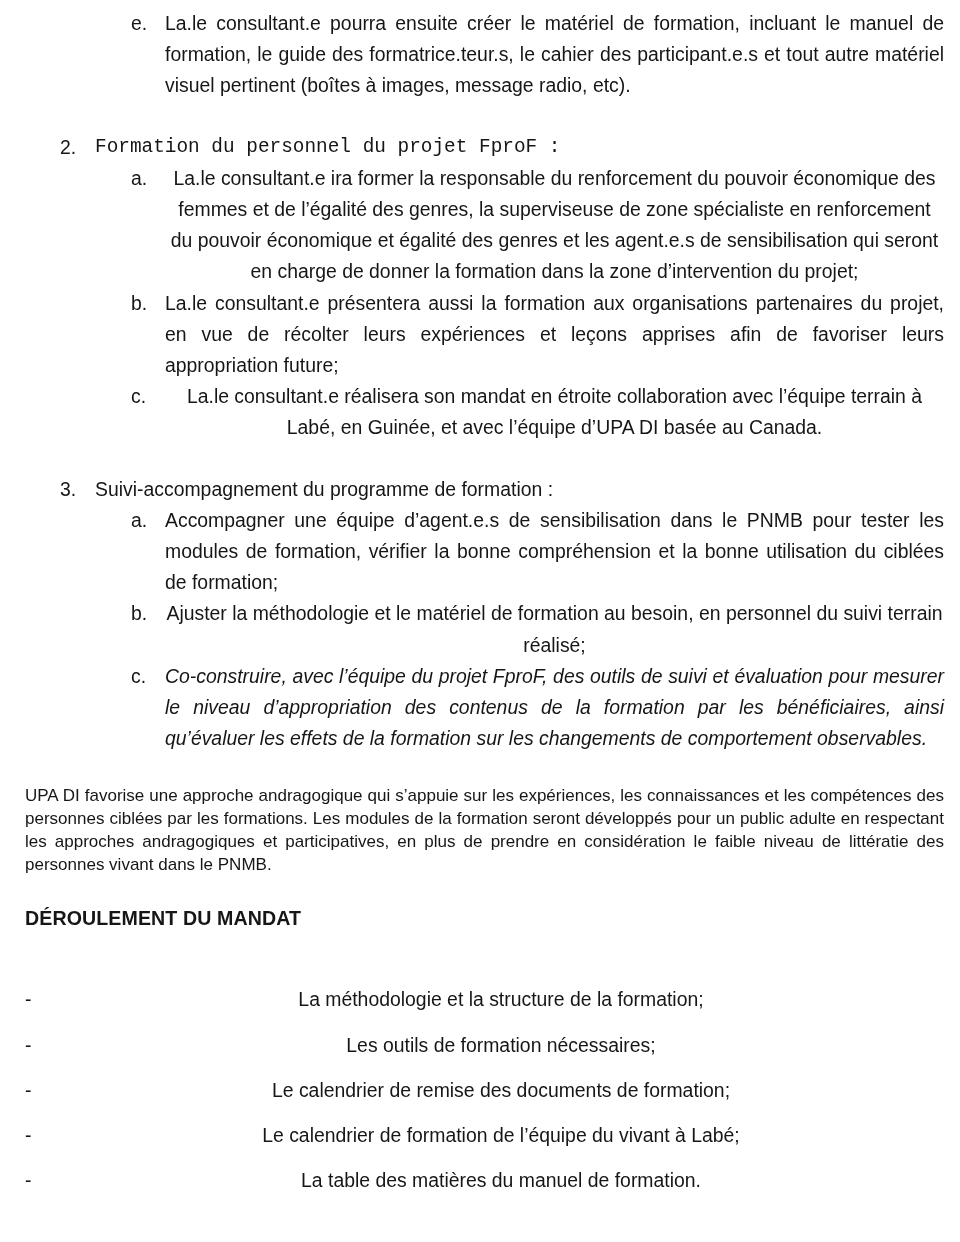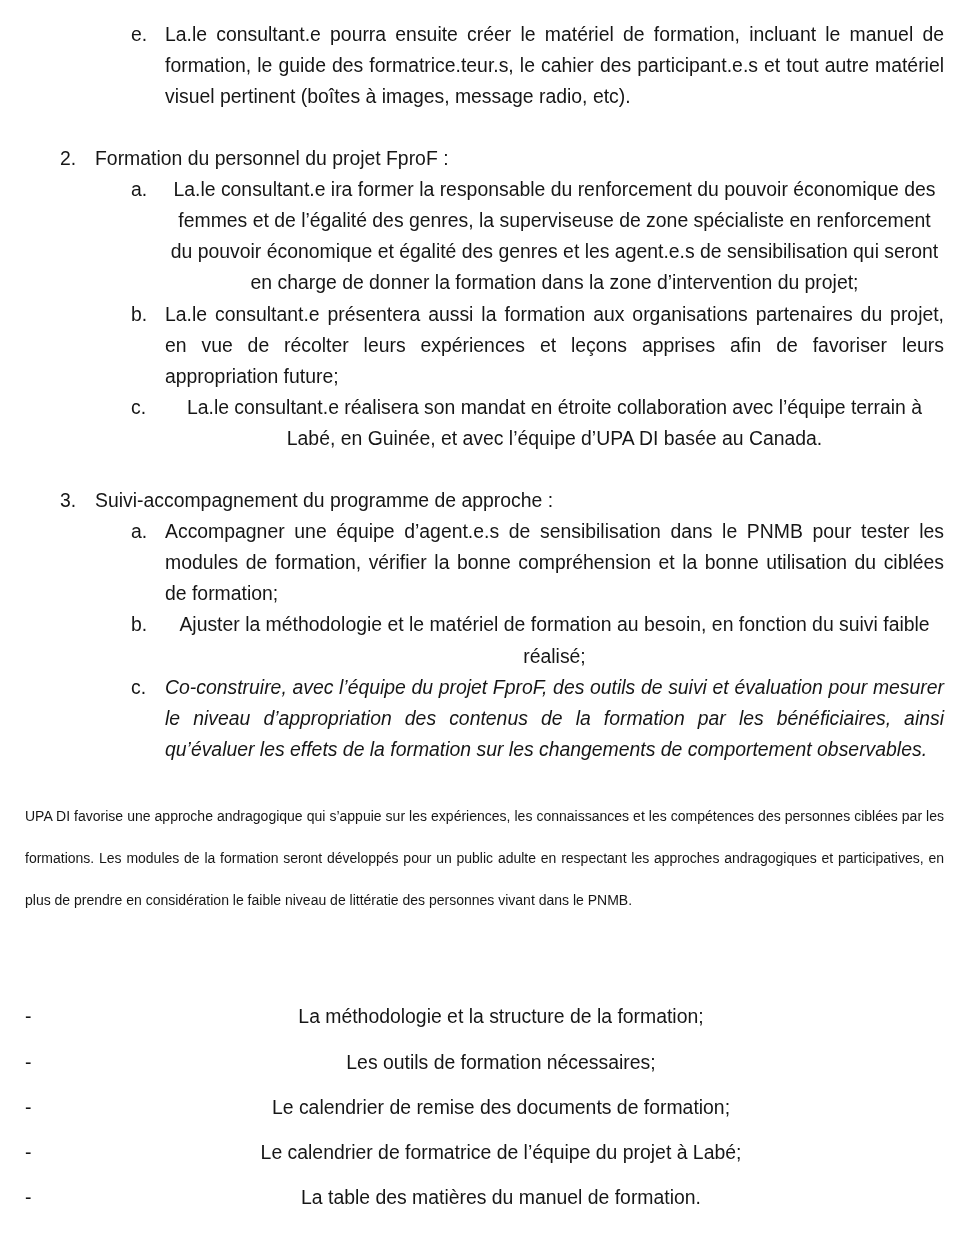--- a/index.html
+++ b/index.html
@@ -20,22 +20,22 @@
   .page {
     position: relative;
     width: 960px;
     height: 1242px;
     box-sizing: border-box;
     padding: 0;
   }
 
   
   .para {
-    font-size: 14px;
-    line-height: 42px;
+    font-size: 17px;
+    line-height: 23px;
     text-align: justify;
     text-justify: inter-word;
     margin: 0;
     hyphens: none;
   }
 
   
   .body-para {
     margin-left: 25px;
     width: 919px;
@@ -121,28 +121,28 @@
 </style>
 </head>
 <body>
 
 <div class="page">
 
   <div class="top-pad"></div>
 
   <div class="lvl2 para">
     <span class="marker">e.</span>
-    <span class="content" style="display:block;margin-top:11px;">La.le consultant.e pourra ensuite créer le matériel de formation, incluant le manuel de formation, le guide des formatrice.teur.s, le cahier des participant.e.s et tout autre matériel visuel pertinent (boîtes à images, message radio, etc).</span>
+    <span class="content" style="display:block;">La.le consultant.e pourra ensuite créer le matériel de formation, incluant le manuel de formation, le guide des formatrice.teur.s, le cahier des participant.e.s et tout autre matériel visuel pertinent (boîtes à images, message radio, etc).</span>
   </div>
 
   <div class="sp-30"></div>
 
   <div class="lvl1 para nojust">
     <span class="marker">2.</span>
-    <span class="content" style="display:block;">Formation du personnel du projet FproF :</span>
+    <span class="content" style="display:block;font-family:Liberation Mono, monospace;">Formation du personnel du projet FproF :</span>
   </div>
 
   <div class="lvl2 para nojust">
     <span class="marker">a.</span>
     <span class="content" style="display:block;">La.le consultant.e ira former la responsable du renforcement du pouvoir économique des femmes et de l’égalité des genres, la superviseuse de zone spécialiste en renforcement du pouvoir économique et égalité des genres et les agent.e.s de sensibilisation qui seront en charge de donner la formation dans la zone d’intervention du projet;</span>
   </div>
 
   <div class="lvl2 para">
     <span class="marker">b.</span>
     <span class="content" style="display:block;">La.le consultant.e présentera aussi la formation aux organisations partenaires du projet, en vue de récolter leurs expériences et leçons apprises afin de favoriser leurs appropriation future;</span>
@@ -150,44 +150,45 @@
 
   <div class="lvl2 para nojust">
     <span class="marker">c.</span>
     <span class="content" style="display:block;">La.le consultant.e réalisera son mandat en étroite collaboration avec l’équipe terrain à Labé, en Guinée, et avec l’équipe d’UPA DI basée au Canada.</span>
   </div>
 
   <div class="sp-30"></div>
 
   <div class="lvl1 para nojust">
     <span class="marker">3.</span>
-    <span class="content" style="display:block;">Suivi-accompagnement du programme de approche :</span>
+    <span class="content" style="display:block;">Suivi-accompagnement du programme de formation :</span>
   </div>
 
   <div class="lvl2 para">
     <span class="marker">a.</span>
     <span class="content" style="display:block;">Accompagner une équipe d’agent.e.s de sensibilisation dans le PNMB pour tester les modules de formation, vérifier la bonne compréhension et la bonne utilisation du ciblées de formation;</span>
   </div>
 
   <div class="lvl2 para nojust">
     <span class="marker">b.</span>
-    <span class="content" style="display:block;">Ajuster la méthodologie et le matériel de formation au besoin, en fonction du suivi faible réalisé;</span>
+    <span class="content" style="display:block;">Ajuster la méthodologie et le matériel de formation au besoin, en personnel du suivi terrain réalisé;</span>
   </div>
 
   <div class="lvl2 para">
     <span class="marker">c.</span>
     <span class="content" style="display:block;font-style:italic;">Co-construire, avec l’équipe du projet FproF, des outils de suivi et évaluation pour mesurer le niveau d’appropriation des contenus de la formation par les bénéficiaires, ainsi qu’évaluer les effets de la formation sur les changements de comportement observables.</span>
   </div>
 
   <div class="sp-30"></div>
 
   <p class="para body-para">UPA DI favorise une approche andragogique qui s’appuie sur les expériences, les connaissances et les compétences des personnes ciblées par les formations. Les modules de la formation seront développés pour un public adulte en respectant les approches andragogiques et participatives, en plus de prendre en considération le faible niveau de littératie des personnes vivant dans le PNMB.</p>
 
   <div class="sp-28"></div>
 
+  <div class="heading">DÉROULEMENT DU MANDAT</div>
 
   <div class="sp-28"></div>
 
 
   <div class="sp-24"></div>
 
   <div class="dash-item para">
     <span class="marker">-</span>
     <span class="content" style="display:block;">La méthodologie et la structure de la formation;</span>
   </div>
@@ -200,21 +201,21 @@
   <div class="sp-14"></div>
 
   <div class="dash-item para">
     <span class="marker">-</span>
     <span class="content" style="display:block;">Le calendrier de remise des documents de formation;</span>
   </div>
   <div class="sp-14"></div>
 
   <div class="dash-item para">
     <span class="marker">-</span>
-    <span class="content" style="display:block;">Le calendrier de formatrice de l’équipe du projet à Labé;</span>
+    <span class="content" style="display:block;">Le calendrier de formation de l’équipe du vivant à Labé;</span>
   </div>
   <div class="sp-14"></div>
 
   <div class="dash-item para">
     <span class="marker">-</span>
     <span class="content" style="display:block;">La table des matières du manuel de formation.</span>
   </div>
 
 </div>
 

